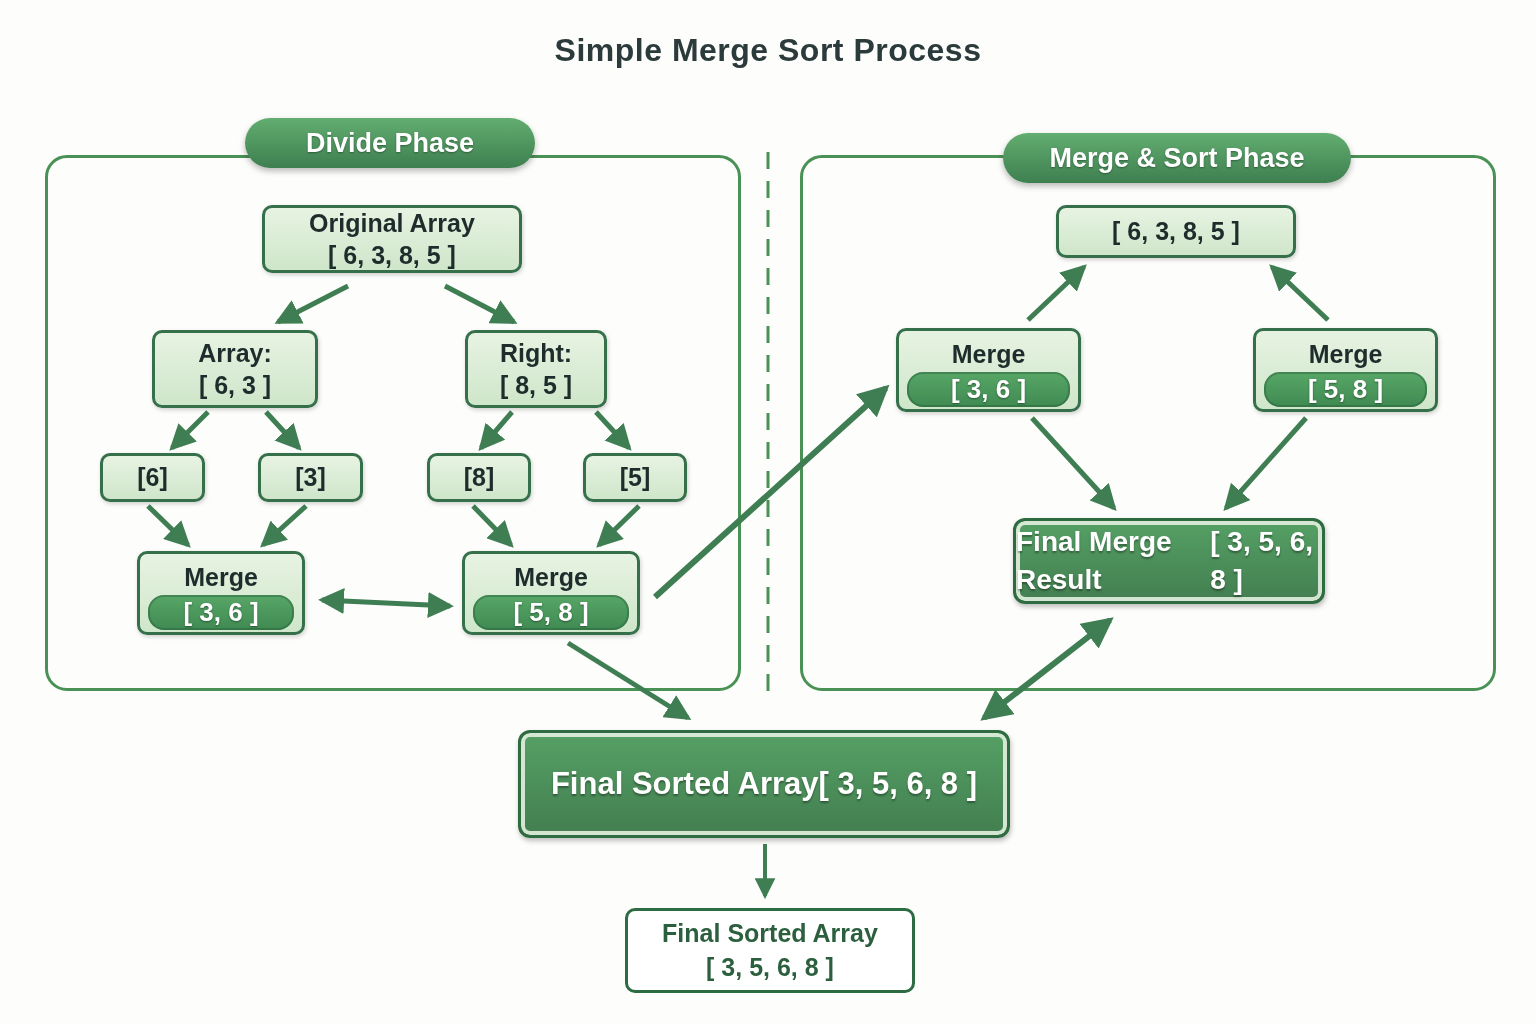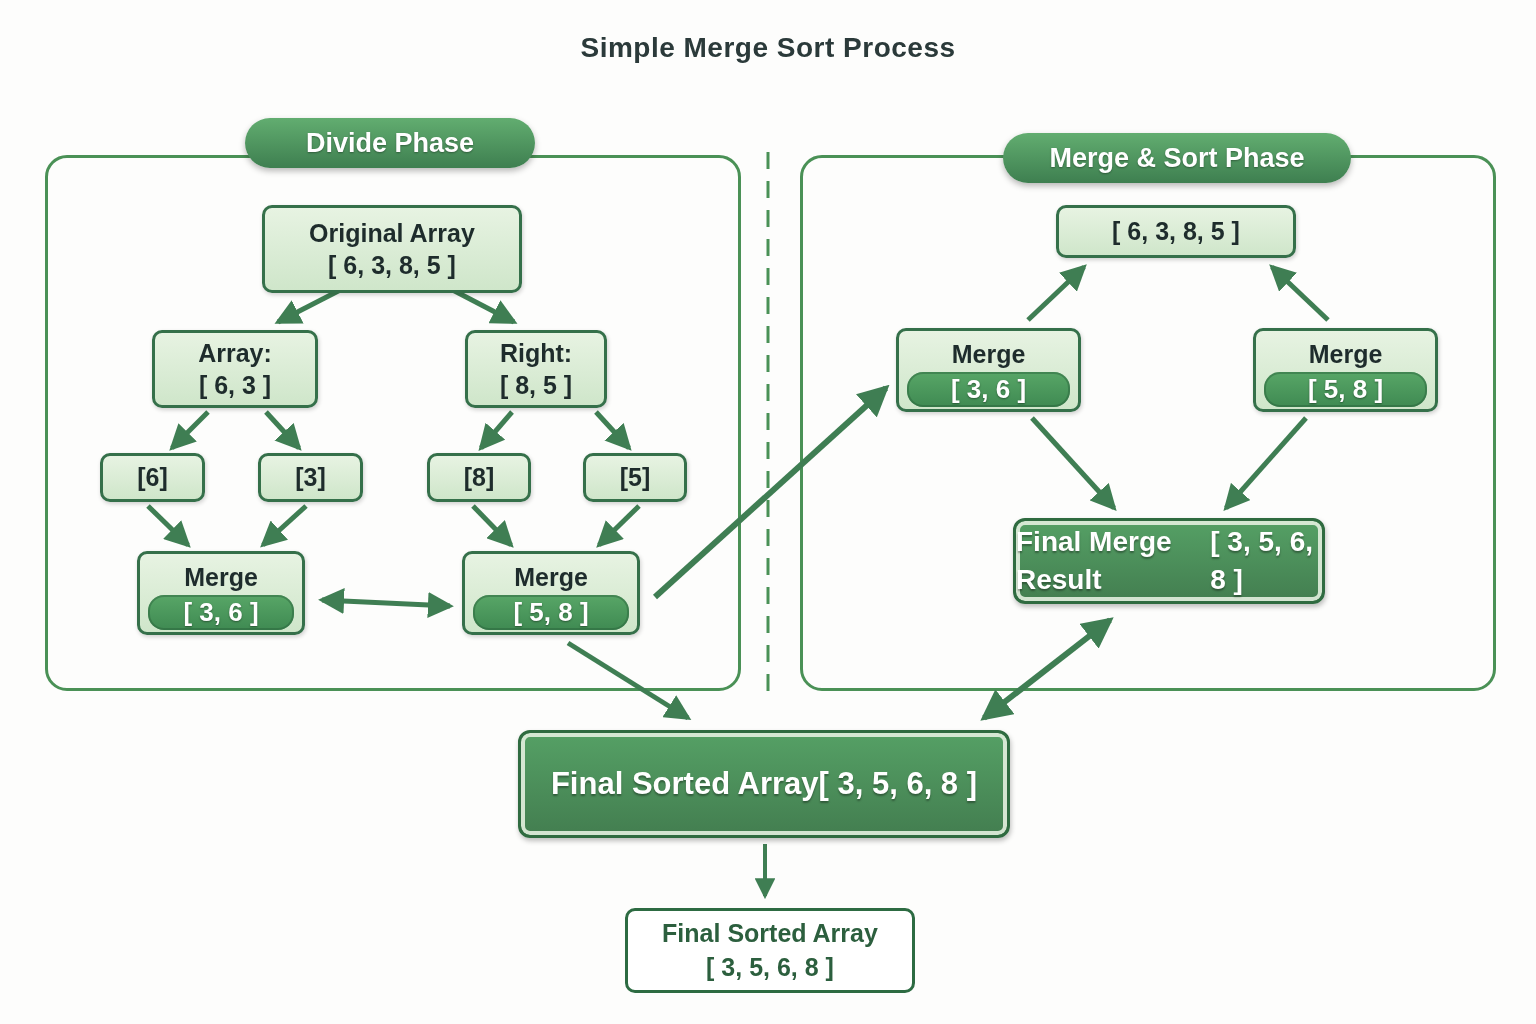--- a/index.html
+++ b/index.html
@@ -1,19 +1,19 @@
 <!DOCTYPE html>
 <html><head>
 <meta charset="utf-8">
 <style>
   html,body{margin:0;padding:0;background:#ffffff;}
   .canvas{position:relative;width:1536px;height:1024px;background:#fdfdfc;
           font-family:"Liberation Sans",sans-serif;overflow:hidden;}
   .title{position:absolute;top:32px;left:0;width:100%;text-align:center;
-         font-size:28px;font-weight:bold;color:#2b3a3a;letter-spacing:.5px;}
+         font-size:32px;font-weight:bold;color:#2b3a3a;letter-spacing:.5px;}
   .panel{position:absolute;border:3px solid #4a9156;border-radius:22px;background:transparent;z-index:0;}
   .pill{position:absolute;height:50px;border-radius:27px;
         background:linear-gradient(180deg,#62ad70,#3e7f50);
         color:#fff;font-size:27px;font-weight:bold;display:flex;align-items:center;justify-content:center;
         box-shadow:0 3px 6px rgba(0,0,0,.28);text-shadow:0 1px 2px rgba(0,0,0,.35);z-index:3;}
   .lightbox{position:absolute;background:linear-gradient(180deg,#e7f3e2,#cfe6ca);
         border:3px solid #35704a;border-radius:10px;display:flex;flex-direction:column;
         align-items:center;justify-content:center;color:#1e2c2c;font-weight:bold;
         box-shadow:1px 2px 4px rgba(0,0,0,.18);z-index:2;box-sizing:border-box;}
   .lightbox .t{font-size:25px;line-height:1.3;}
@@ -74,21 +74,21 @@
     <line x1="1110" y1="620" x2="984" y2="718" stroke="#3f7e53" stroke-width="6" marker-start="url(#ah)" marker-end="url(#ah)"></line>
 
     <line x1="765" y1="844" x2="765" y2="896" stroke="#3f7e53" stroke-width="4" marker-end="url(#ah)"></line>
   </svg>
 
   <div class="panel" style="left:45px;top:155px;width:690px;height:530px;"></div>
   <div class="pill" style="left:245px;top:118px;width:290px;">
     <span>Divide Phase</span>
   </div>
 
-  <div class="lightbox" style="left:262px;top:205px;width:260px;height:88px;">
+  <div class="lightbox" style="left:262px;top:205px;width:260px;height:68px;">
     <span class="t">Original Array</span>
     <span class="t">[ 6, 3, 8, 5 ]</span>
   </div>
 
   <div class="lightbox" style="left:152px;top:330px;width:166px;height:78px;">
     <span class="t">Array:</span>
     <span class="t">[ 6, 3 ]</span>
   </div>
 
   <div class="lightbox" style="left:465px;top:330px;width:142px;height:78px;">

